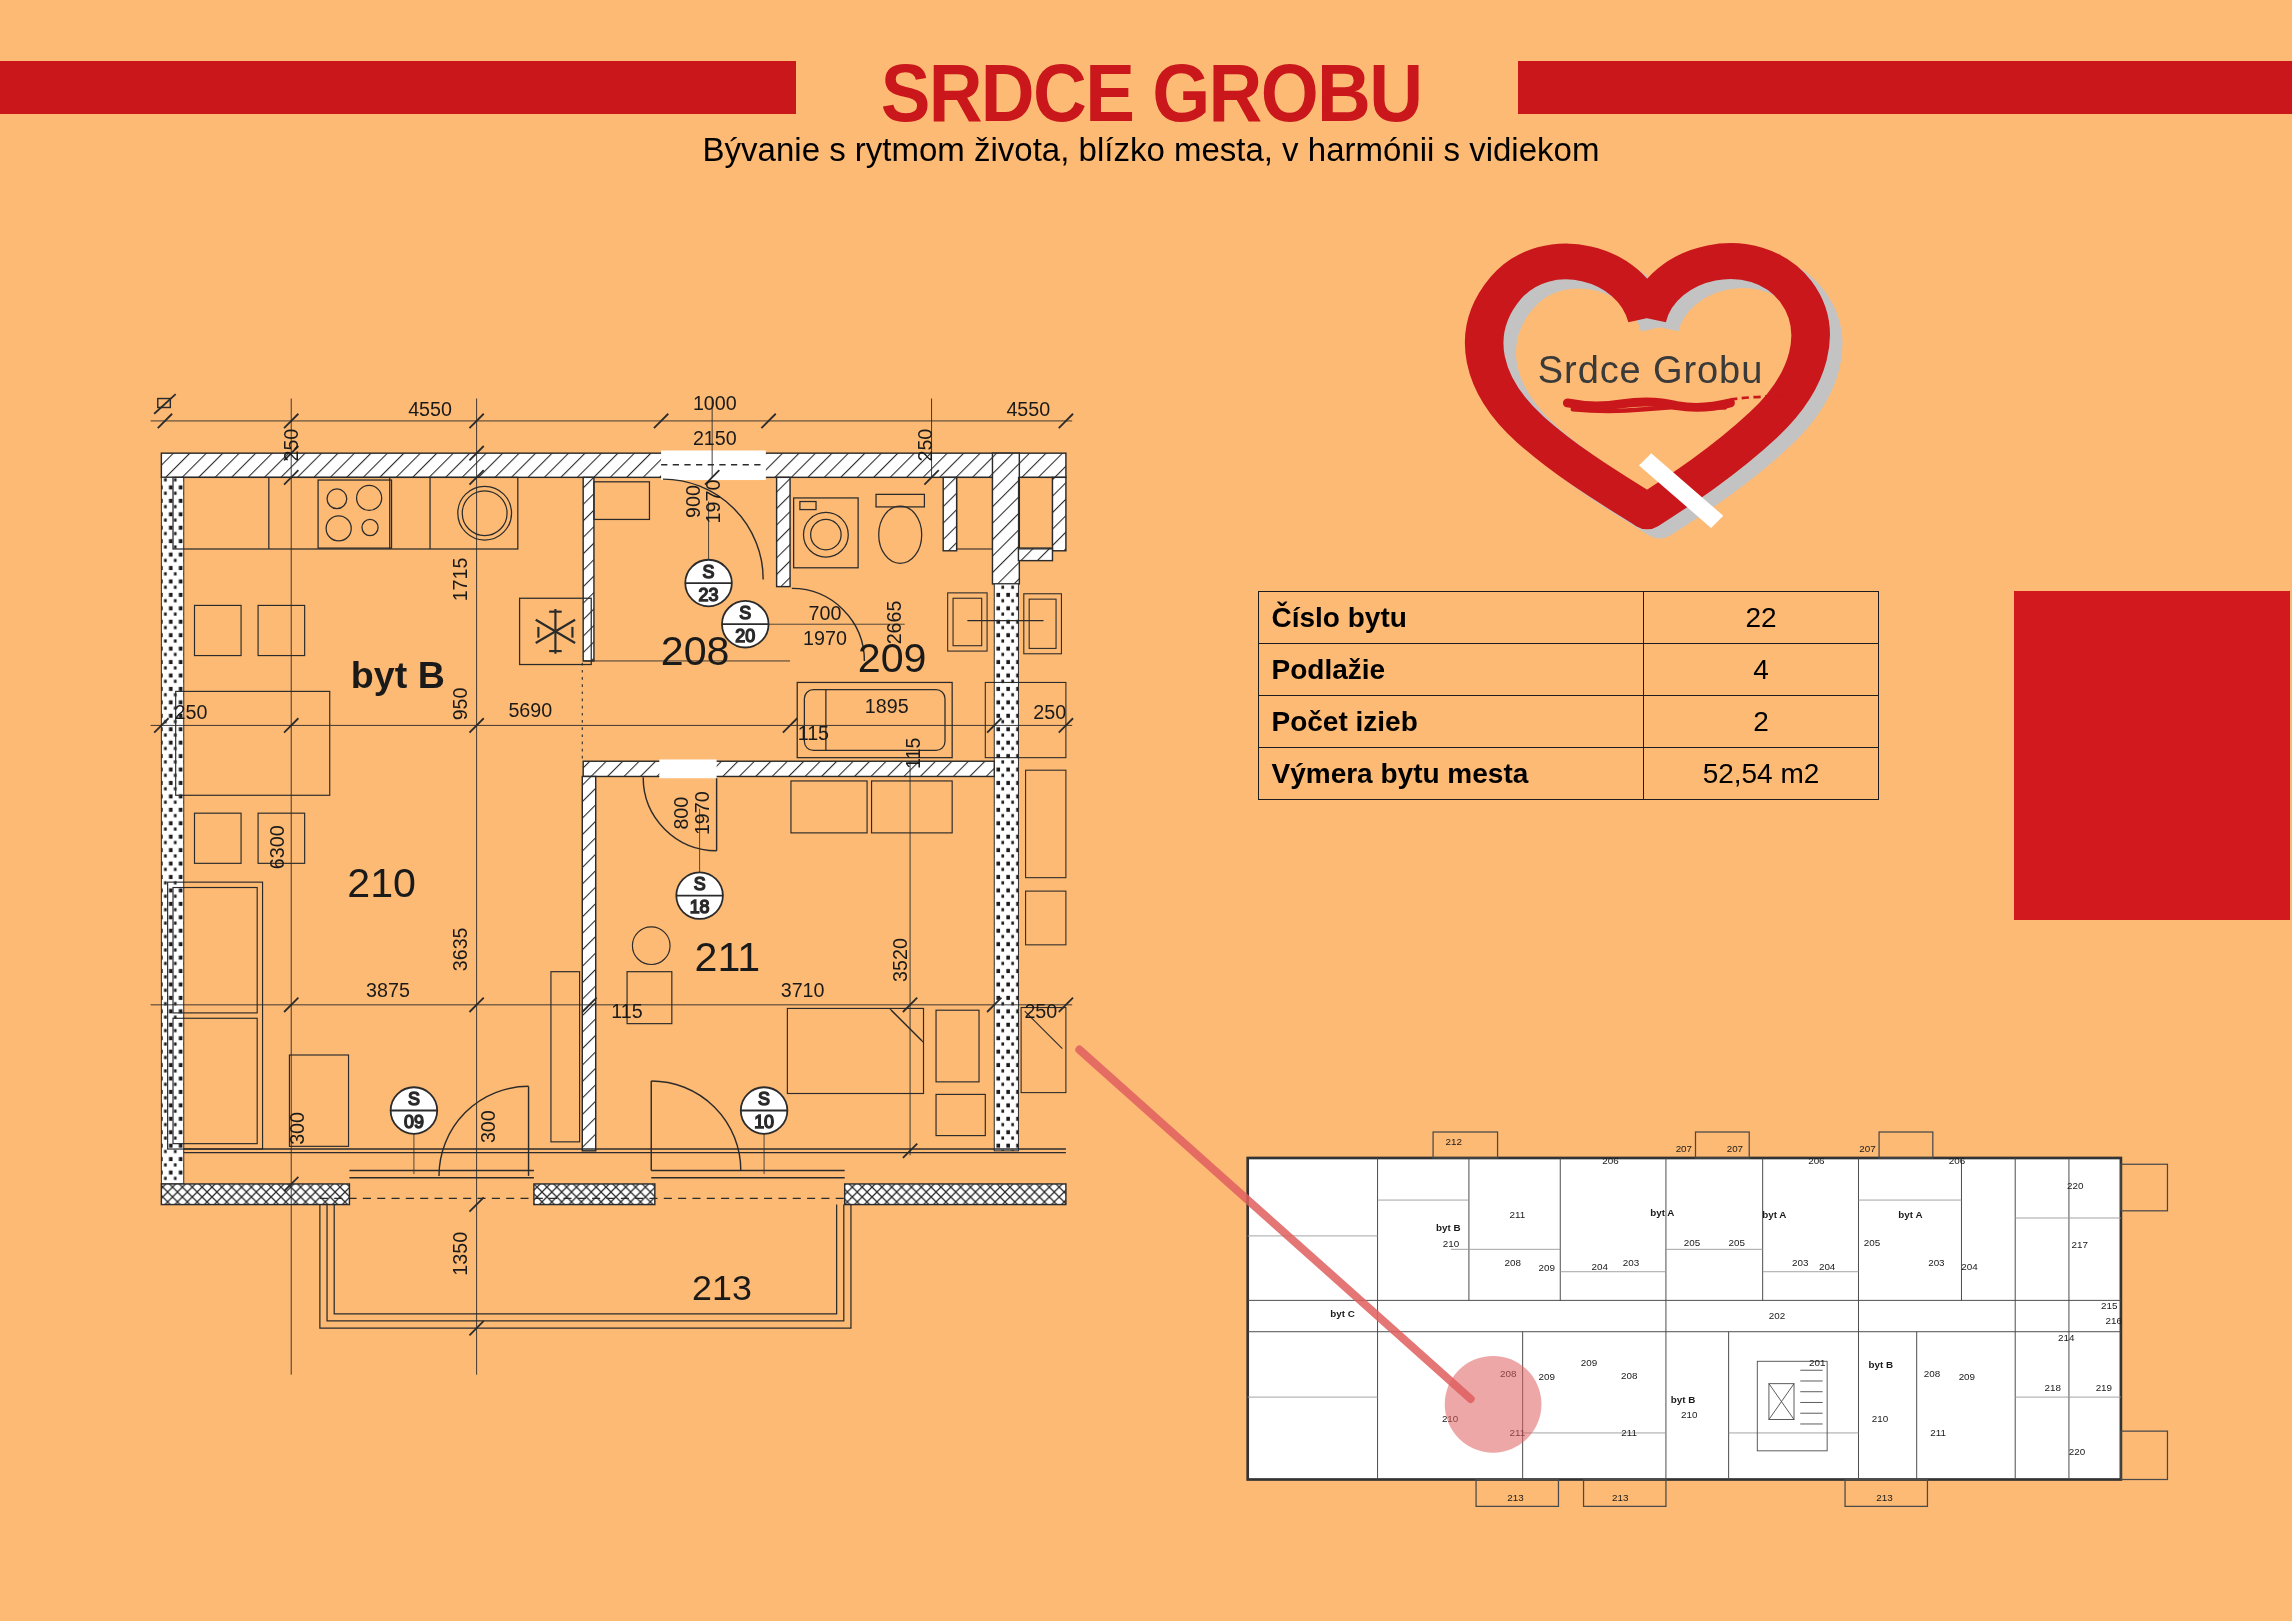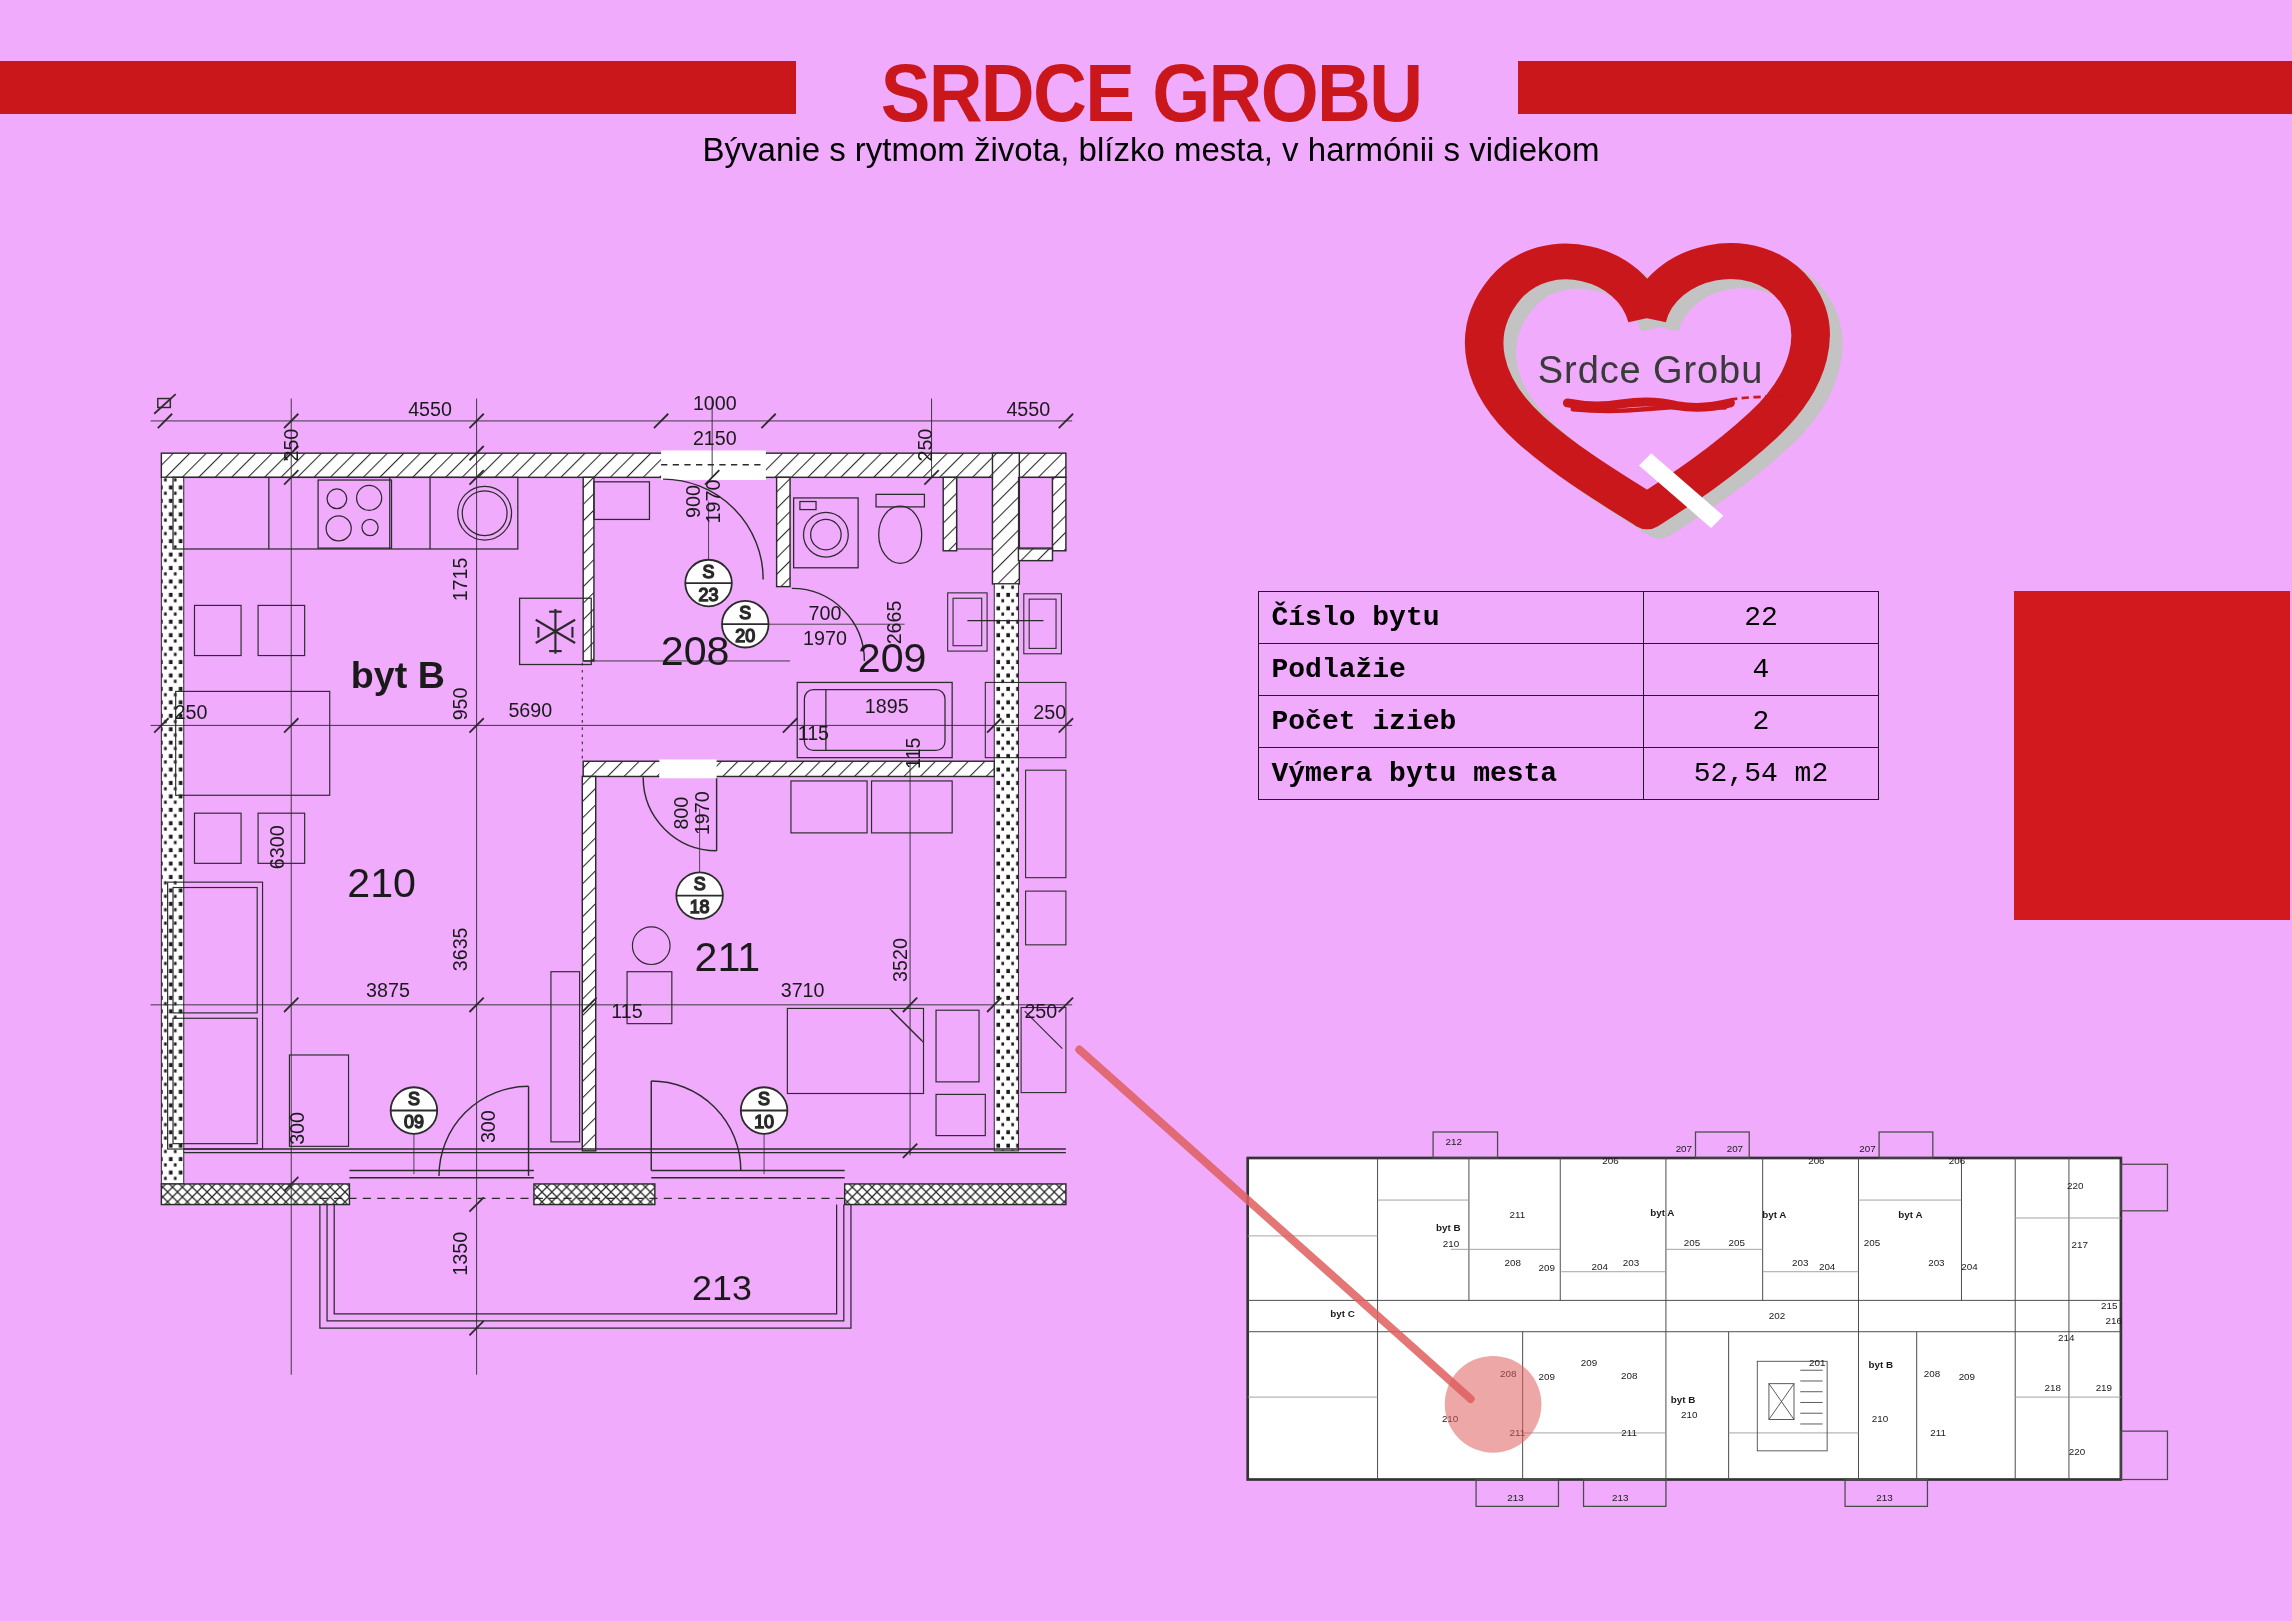--- a/index.html
+++ b/index.html
@@ -1,27 +1,27 @@
 <!DOCTYPE html>
 <html style="font-size:14.3px"><head>
 <meta charset="utf-8">
 <style>
   html,body{margin:0;padding:0;background:#ffffff;}
-  #page{position:relative;width:2293px;height:1621px;background:#f0abfc;overflow:hidden;
+  #page{position:relative;width:2293px;height:1621px;background:#fdba74;overflow:hidden;
         font-family:"Liberation Sans","DejaVu Sans",sans-serif;color:#1a1a1a;}
   .bar{position:absolute;height:53px;top:61px;}
   #title{position:absolute;left:833px;width:636px;top:47px;text-align:center;
          font-size:81px;font-weight:bold;letter-spacing:-1.8px;transform:scaleX(.92);
          transform-origin:center;white-space:nowrap;}
   #subtitle{position:absolute;left:0;width:2302px;top:131px;text-align:center;
             font-size:33px;color:#000;}
   #logo-text{position:absolute;left:1496px;width:309px;top:349px;text-align:center;
              font-size:38px;color:#3a3a3a;letter-spacing:0.9px;}
   table.info{position:absolute;left:1258px;top:591px;width:621px;border-collapse:collapse;
-             font-family:Liberation Mono, monospace;font-size:28px;color:#000;
+             font-family:Liberation Sans, sans-serif;font-size:28px;color:#000;
              table-layout:fixed;}
   table.info td{border:1.8px solid #1d1d1d;height:51px;padding:0 12.5px;}
   table.info td.lbl{font-weight:bold;width:359px;}
   table.info td.val{text-align:center;}
   #red-square{position:absolute;left:2014px;top:591px;width:276px;height:329px;}
   svg text{font-family:"Liberation Sans","DejaVu Sans",sans-serif;fill:#1a1a1a;}
 </style>
 </head>
 <body>
 

